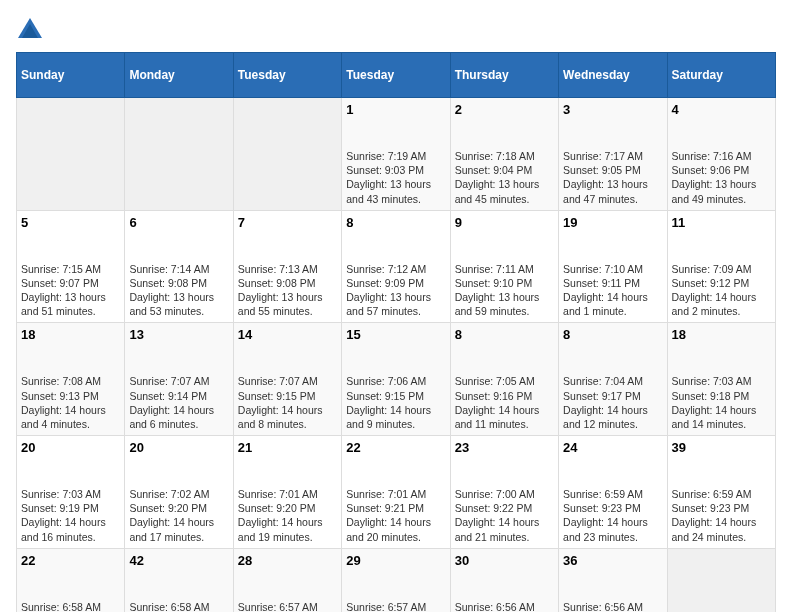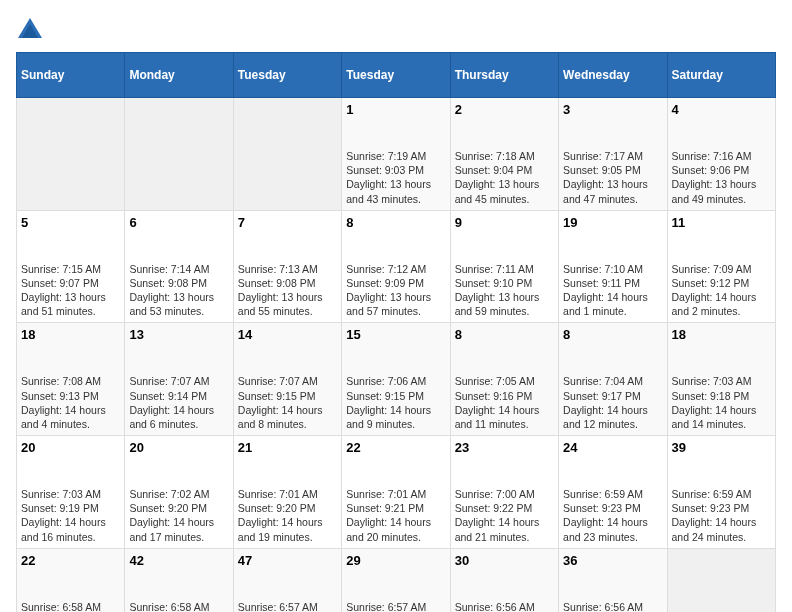--- a/index.html
+++ b/index.html
@@ -246,21 +246,21 @@
       <tr>
         <td>
           <span class="day-number">22</span>
           <div class="day-info">Sunrise: 6:58 AM<br>Sunset: 9:24 PM<br>Daylight: 14 hours<br>and 25 minutes.</div>
         </td>
         <td>
           <span class="day-number">42</span>
           <div class="day-info">Sunrise: 6:58 AM<br>Sunset: 9:25 PM<br>Daylight: 14 hours<br>and 27 minutes.</div>
         </td>
         <td>
-          <span class="day-number">47</span>
+          <span class="day-number">28</span>
           <div class="day-info">Sunrise: 6:57 AM<br>Sunset: 9:26 PM<br>Daylight: 14 hours<br>and 28 minutes.</div>
         </td>
         <td>
           <span class="day-number">29</span>
           <div class="day-info">Sunrise: 6:57 AM<br>Sunset: 9:26 PM<br>Daylight: 14 hours<br>and 29 minutes.</div>
         </td>
         <td>
           <span class="day-number">30</span>
           <div class="day-info">Sunrise: 6:56 AM<br>Sunset: 9:27 PM<br>Daylight: 14 hours<br>and 30 minutes.</div>
         </td>

